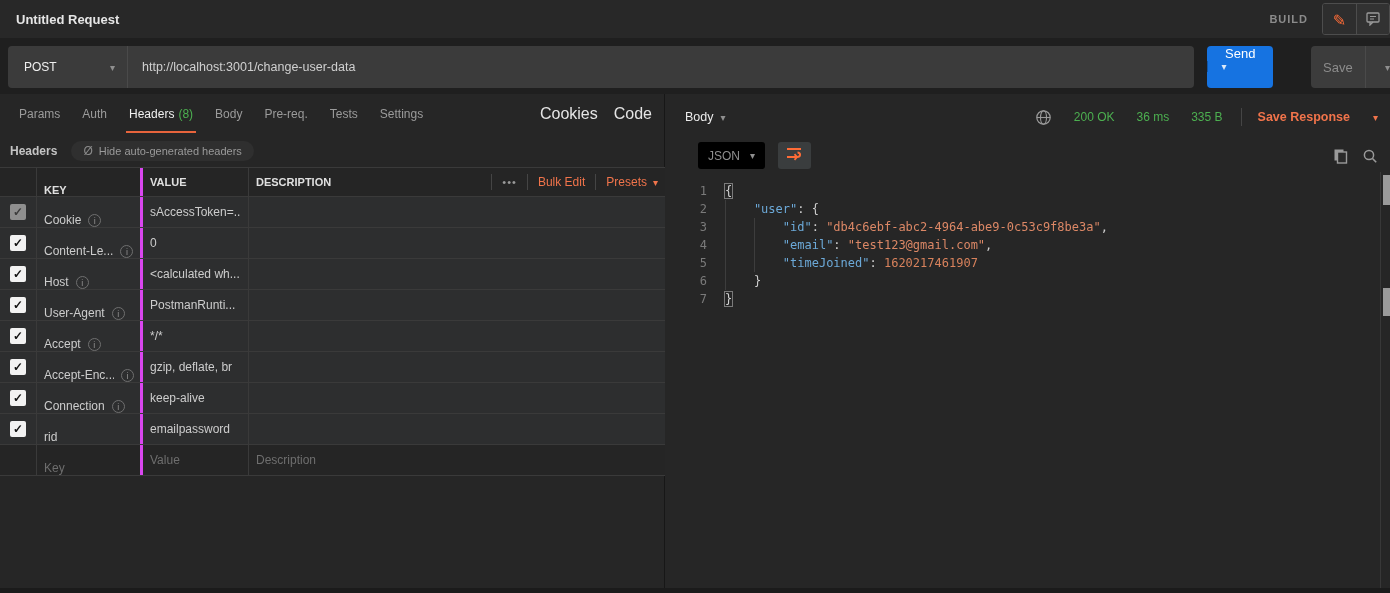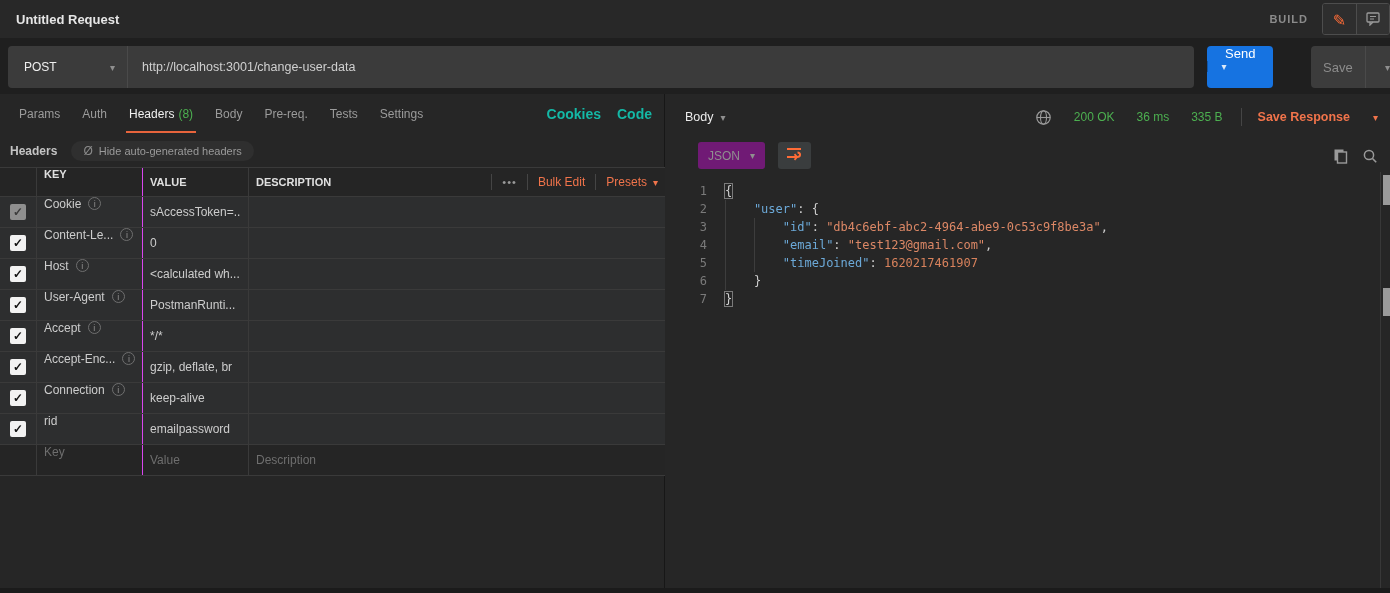--- a/index.html
+++ b/index.html
@@ -46,38 +46,38 @@
   .right-panel { flex:1; height:100%; background:#262626; position:relative; }
 
   
   .req-tabs { display:flex; align-items:center; height:40px; padding-left:8px; gap:0; }
   .req-tab { position:relative; font-size:12px; color:#9b9b9b; padding:0 11px; height:100%;
     display:flex; align-items:center; cursor:pointer; }
   .req-tab.active { color:#f0f0f0; }
   .req-tab.active::after { content:""; position:absolute; left:8px; right:8px; bottom:1px; height:2px; background:#e8643c; }
   .req-tab .count { color:#4caf50; margin-left:4px; }
   .left-links { margin-left:auto; display:flex; gap:16px; padding-right:12px; }
-  .link { font-size:14px; color:#14b8a6; cursor:pointer;font-weight:bold; }
+  .link { font-size:16px; color:#e5e5e5; cursor:pointer; }
 
   
   .headers-row { display:flex; align-items:center; height:26px; margin:4px 0 6px 10px; }
   .headers-title { font-size:12px; font-weight:bold; color:#c4c4c4; }
   .hide-pill { margin-left:14px; height:20px; display:flex; align-items:center; gap:6px;
     background:#2f2f2f; border-radius:10px; padding:0 12px; cursor:pointer; }
   .hide-pill .eye { color:#8a8a8a; font-size:12px; }
   .hide-pill .txt { color:#9a9a9a; font-size:11px; }
 
   
   .htable { position:absolute; left:0; top:73px; width:665px; border-top:1px solid #3a3a3a; }
   .trow { display:flex; width:665px; border-bottom:1px solid #3a3a3a; }
   .trow.head { height:29px; background:#252525; }
   .trow.body { height:31px; background:#2d2e2f; }
   .trow.placeholder { height:31px; background:#252525; }
   .c-check { width:37px; border-right:1px solid #3a3a3a; display:flex; align-items:center; justify-content:center; }
-  .c-key { width:106px; border-right:1px solid #d946ef; display:flex; align-items:flex-start; padding:0 6px 0 7px; }
+  .c-key { width:106px; border-right:3px solid #d946ef; display:flex; align-items:flex-end; padding:0 6px 0 7px; }
   .c-val { width:106px; border-right:1px solid #3a3a3a; display:flex; align-items:center; padding:0 7px; }
   .c-desc { flex:1; display:flex; align-items:center; padding:0 7px; }
   .col-label { font-size:11px; font-weight:bold; color:#e0e0e0; }
   .cell-text { font-size:12px; color:#cdcdcd; white-space:nowrap; overflow:hidden; }
   .ph { color:#6e6e6e; }
   .chk { width:16px; height:16px; border-radius:2px; background:#f2f2f2; color:#111; font-size:12px;
     font-weight:bold; display:flex; align-items:center; justify-content:center; cursor:pointer; line-height:1; }
   .chk.disabled { background:#8f8f8f; color:#3c3c3c; }
   .info-i { margin-left:7px; width:13px; height:13px; border:1px solid #6f6f6f; border-radius:50%;
     color:#8f8f8f; font-size:9px; display:flex; align-items:center; justify-content:center; flex:none; }
@@ -96,21 +96,21 @@
   .meta-sep { width:1px; height:18px; background:#454545; margin-left:18px; }
   .save-resp { display:flex; align-items:center; gap:23px; margin-left:16px; cursor:pointer; }
   .save-resp .lbl { font-size:12.5px; font-weight:bold; color:#f1744b; }
   .save-resp .caret { color:#f1744b; margin:0; }
   .globe { color:#9a9a9a; margin-left:0; display:flex; }
 
   .resp-toolbar { display:flex; align-items:center; margin:12px 12px 0 20px; height:27px; }
   .view-group { display:flex; background:#323537; border-radius:3px; height:27px; align-items:center; }
   .view-tab { padding:0 15px; font-size:12px; color:#9a9a9a; height:100%; display:flex; align-items:center; cursor:pointer; }
   .view-tab.active { color:#f2f2f2; }
-  .fmt-dd { margin-left:13px; height:27px; background:#701a75; border-radius:3px; display:flex;
+  .fmt-dd { margin-left:13px; height:27px; background:#000000; border-radius:3px; display:flex;
     align-items:center; padding:0 10px; gap:10px; cursor:pointer; }
   .fmt-dd .lbl { font-size:12px; color:#8f8f8f; }
   .wrap-btn { margin-left:13px; width:33px; height:27px; background:#3a3d3e; border-radius:3px;
     display:flex; align-items:center; justify-content:center; cursor:pointer; }
   .resp-icons { margin-left:auto; display:flex; align-items:center; gap:14px; color:#9a9a9a; }
   .ricon { cursor:pointer; display:flex; }
 
   
   .editor { position:absolute; left:20px; top:88px; right:16px; bottom:10px;
     font-family:"DejaVu Sans Mono", monospace; font-size:12px; line-height:18px; }

